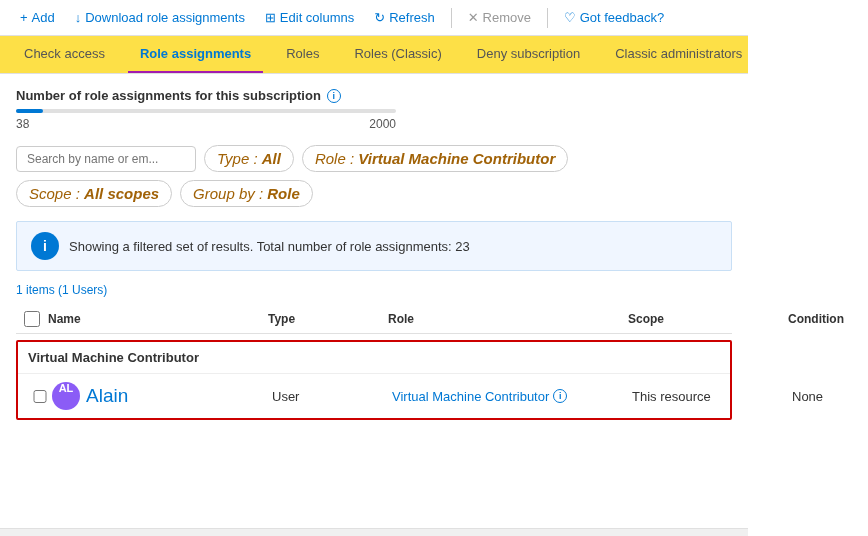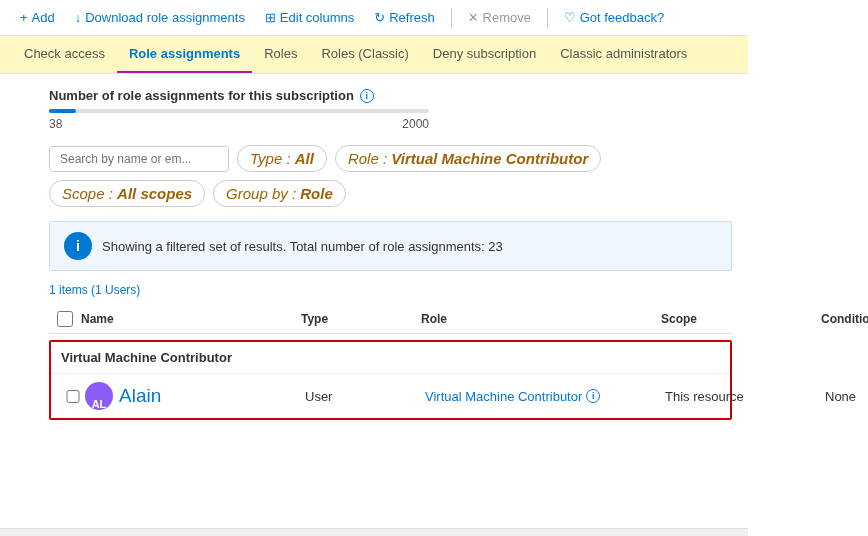--- a/index.html
+++ b/index.html
@@ -31,40 +31,40 @@
       background: #ccc;
       margin: 0 4px;
     }
     .toolbar-btn.disabled { color: #999; cursor: default; }
 
     .nav-tabs {
       display: flex;
       align-items: flex-start;
       padding: 0 12px;
       border-bottom: 1px solid #e0e0e0;
-      background: #fef9c3;
+      background: #fde047;
+      gap: 11px;
     }
     .nav-tab {
       padding: 10px 12px;
       cursor: pointer;
       color: #555;
       font-size: 13px;
       border-bottom: 2px solid transparent;
       white-space: nowrap;
     }
     .nav-tab.active {
       color: #0078d4;
       border-bottom: 2px solid #a21caf;
       font-weight: 700;
     }
 
     .content {
       padding: 14px 16px;
       background: #fff;
-      margin-left: 33px;
     }
 
     .section-title {
       font-size: 13px;
       font-weight: 600;
       color: #333;
       margin-bottom: 6px;
       display: flex;
       align-items: center;
       gap: 6px;
@@ -189,21 +189,21 @@
       align-items: center;
       padding: 8px 10px;
     }
 
     .avatar {
       width: 28px;
       height: 28px;
       border-radius: 50%;
       background: #8b5cf6;
       display: flex;
-      align-items: flex-end;
+      align-items: flex-start;
       justify-content: center;
       color: white;
       font-size: 11px;
       font-weight: 600;
       margin-right: 6px;
     }
     .user-cell {
       display: flex;
       align-items: center;
     }

